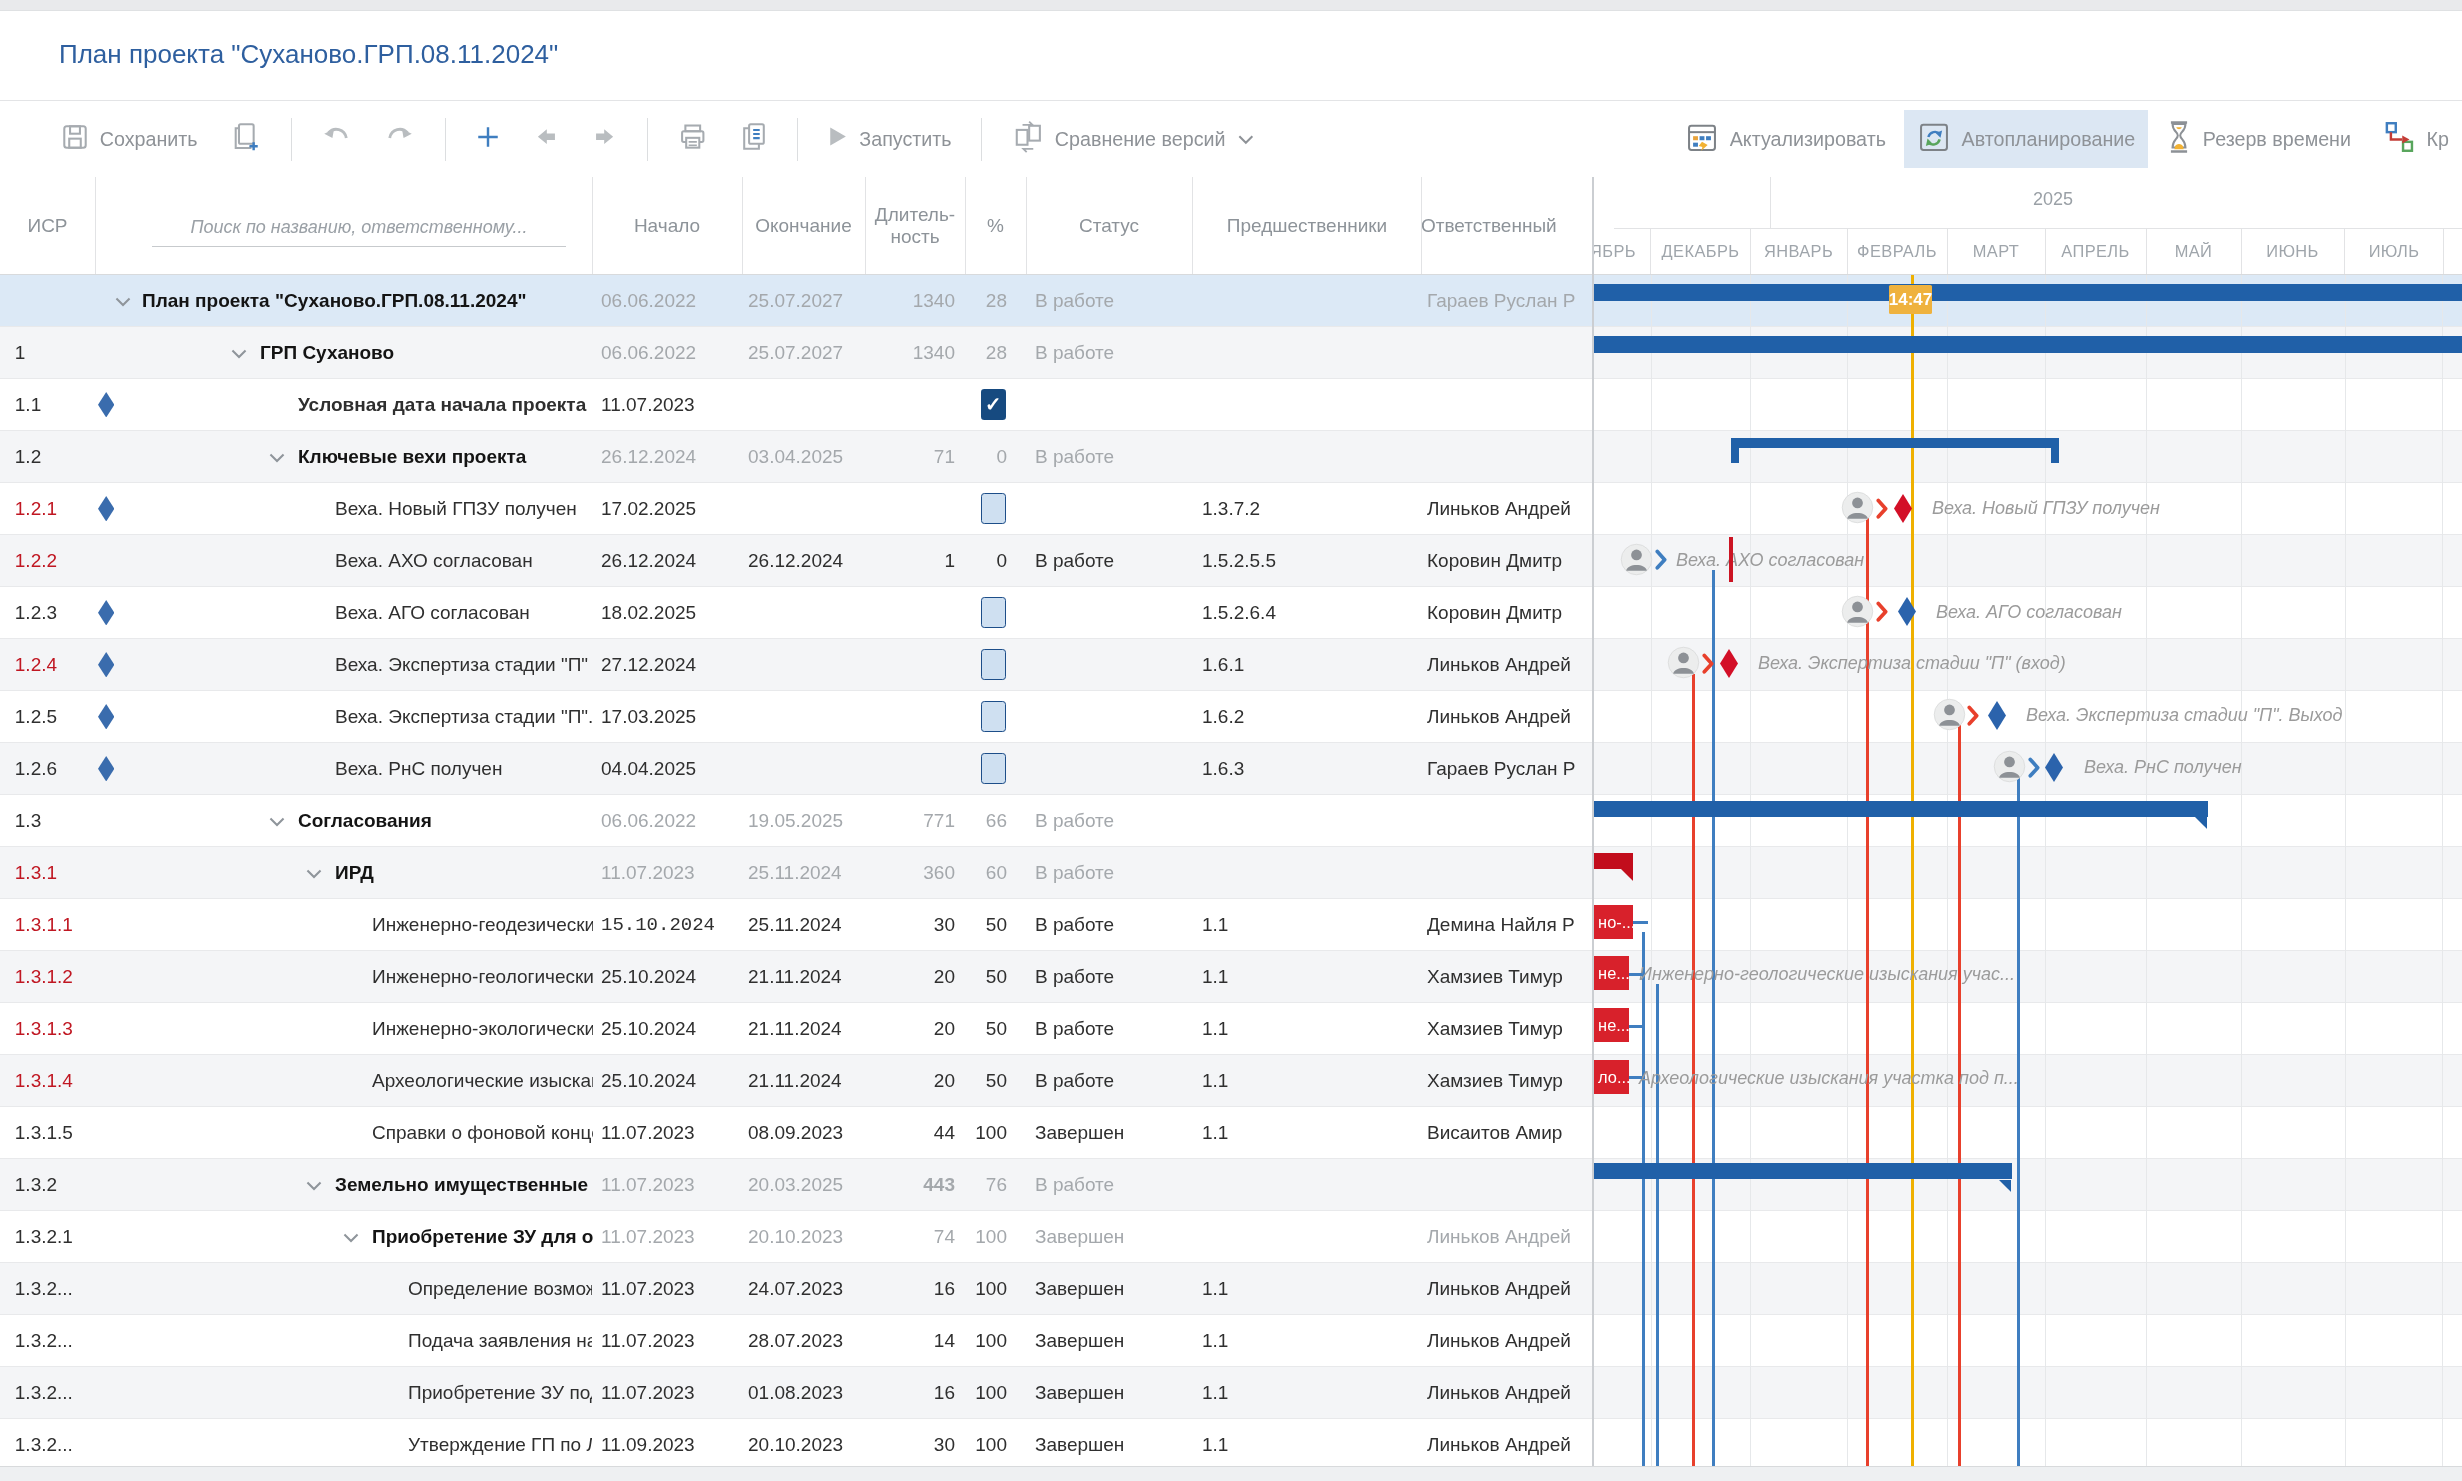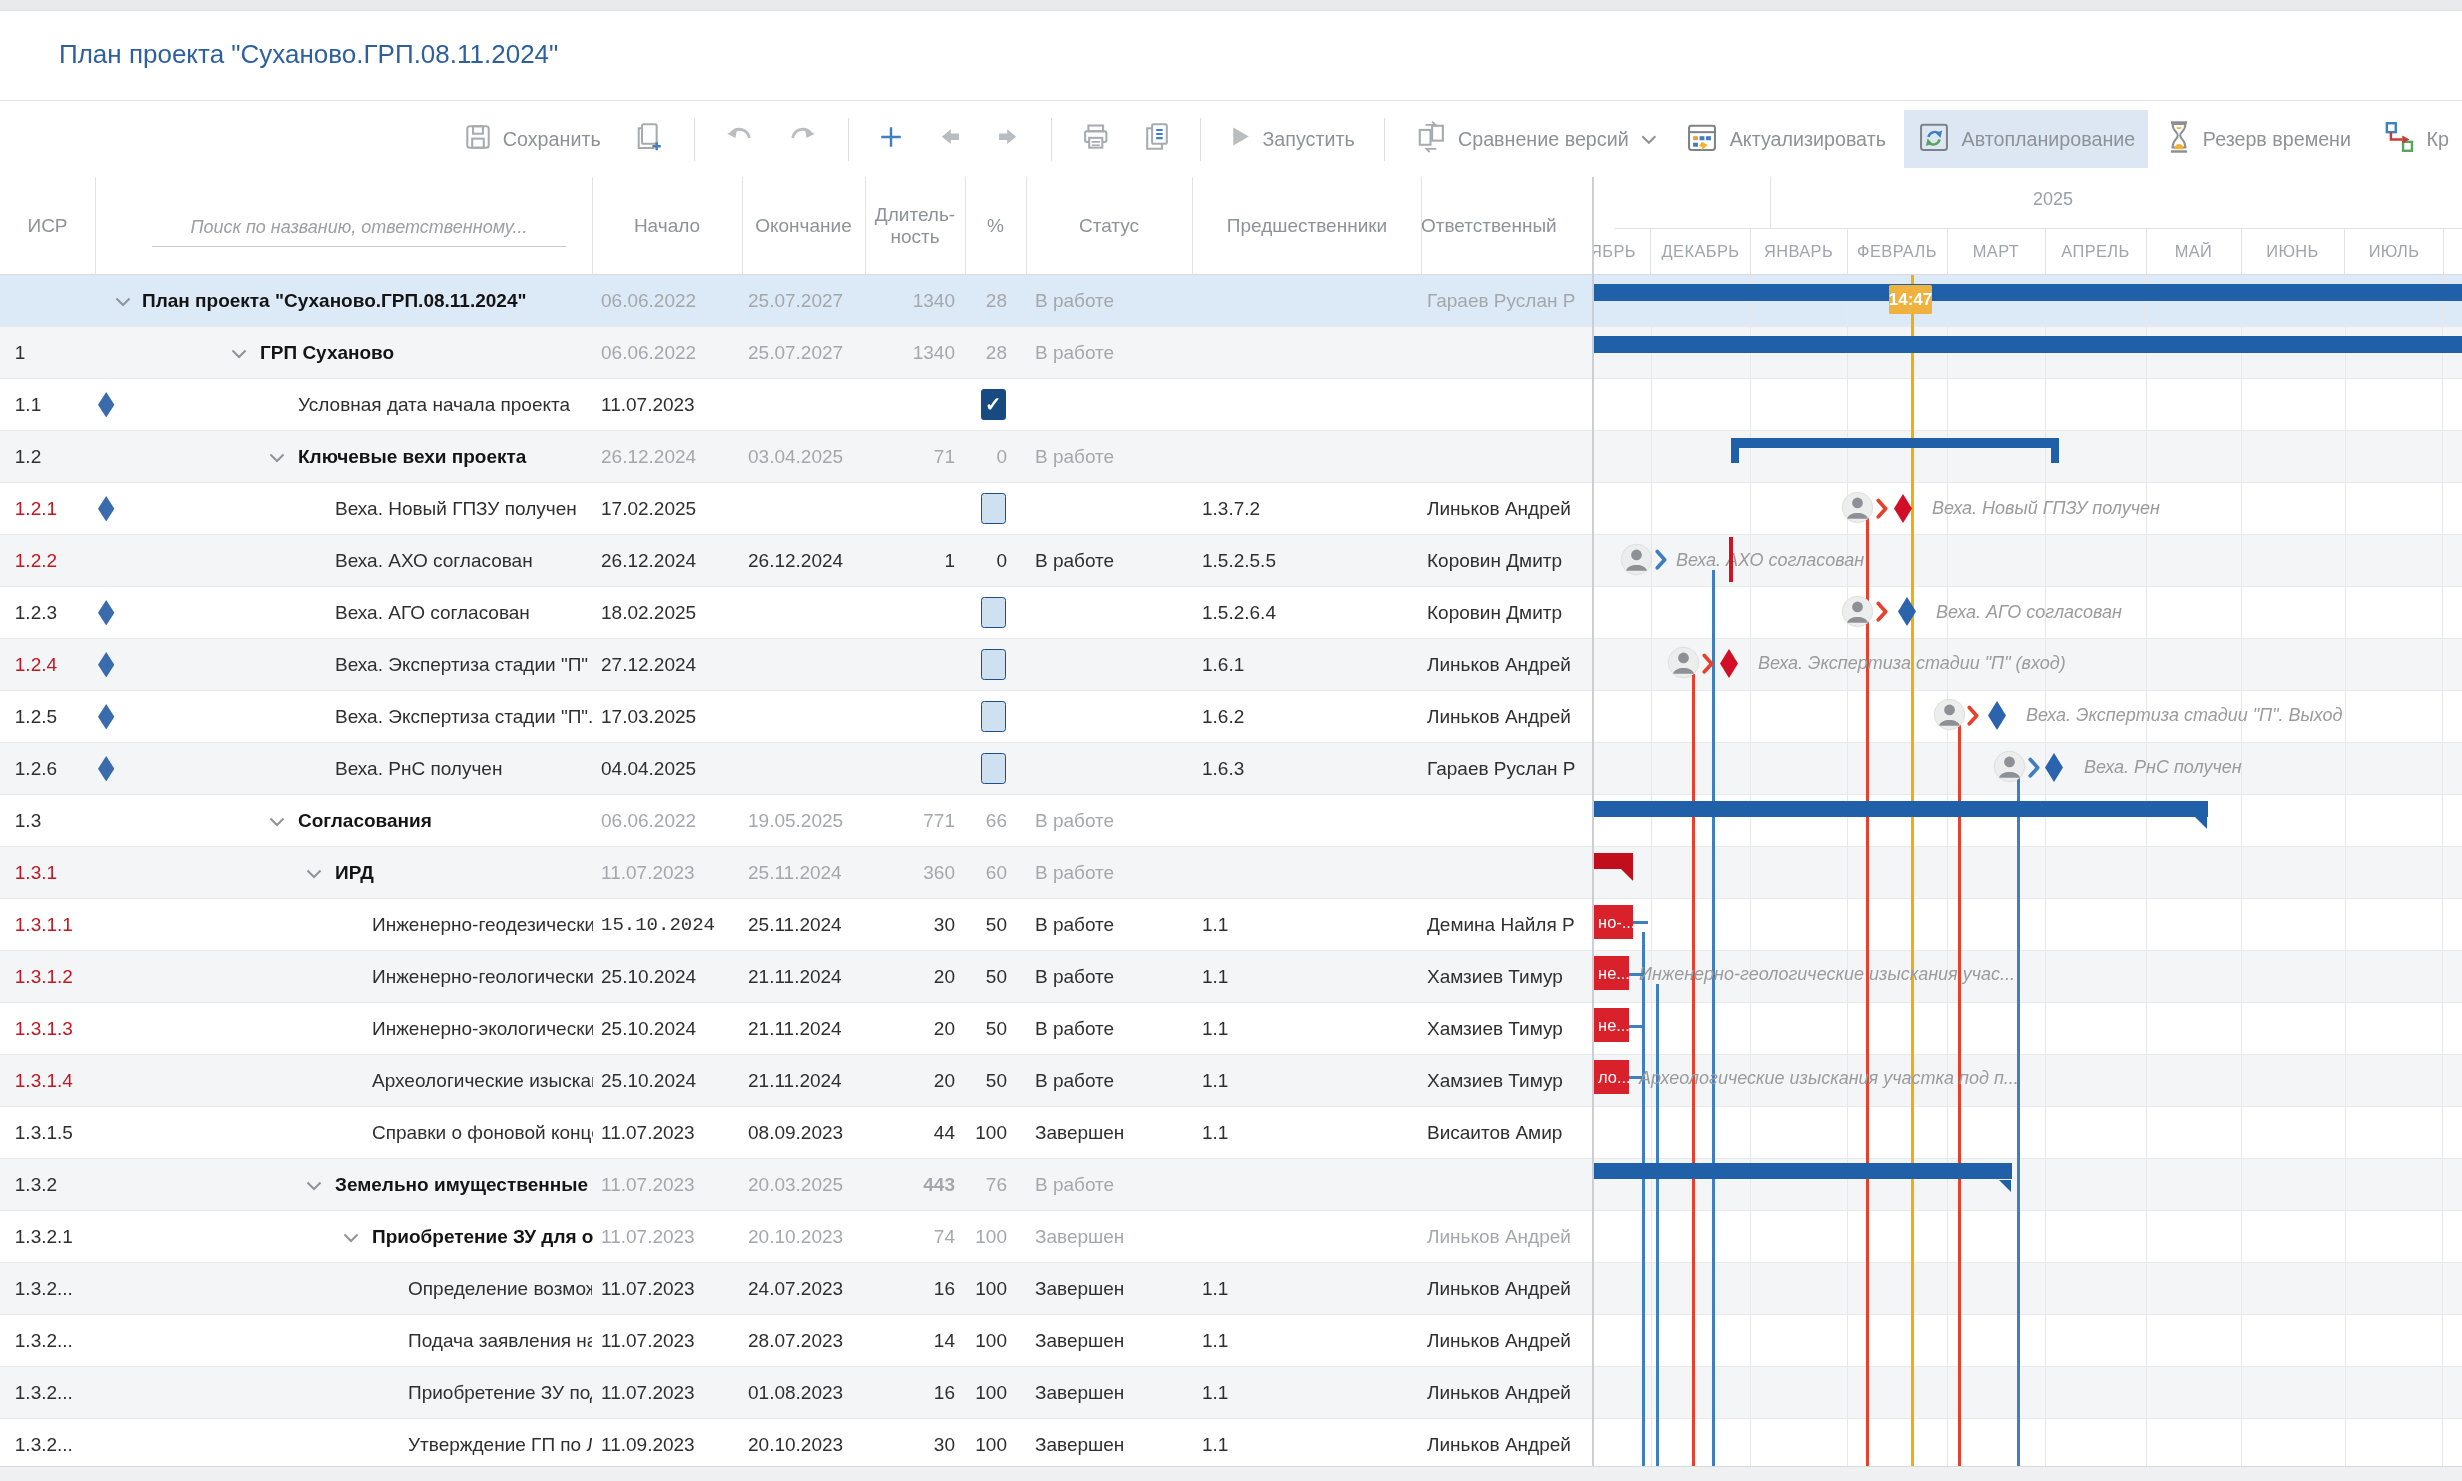--- a/index.html
+++ b/index.html
@@ -5,21 +5,21 @@
   html,body{margin:0;padding:0;background:#fff;}
   #app{position:relative;width:2462px;height:1481px;overflow:hidden;background:#fff;
        font-family:"Liberation Sans",sans-serif;}
   
   .topstrip{position:absolute;left:0;top:0;width:100%;height:9.8px;background:#e9eaec;border-bottom:0.8px solid #dfe1e3;}
   .titlebar{position:absolute;left:0;top:10.7px;width:100%;height:89px;background:#fff;}
   .page-title{position:absolute;left:59px;top:28px;font-size:26px;color:#2e5f9f;}
   
   .toolbar{position:absolute;left:0;top:100px;width:100%;height:76px;background:#fff;
            border-top:0.8px solid #e3e4e6;border-bottom:0.8px solid #e3e4e6;
-           display:flex;align-items:center;justify-content:flex-end;}
+           display:flex;align-items:center;justify-content:space-between;}
   .tb-left,.tb-right{display:flex;align-items:center;height:100%;}
   .tb-left{padding-left:48px;gap:6.6px;}
   .tb-right{gap:4.9px;}
   .tbtn{display:flex;align-items:center;gap:10.7px;color:#8e9297;font-size:19.7px;padding:9.8px 13px;white-space:nowrap;}
   .tbtn.active{background:#dce7f3;}
   .tbtn svg{flex:0 0 auto;}
   .tb-div{width:0.8px;height:43px;background:#dcdee0;margin:0 9.8px;}
   .clip-label{max-width:48px;overflow:hidden;}
   
   .thead{position:absolute;left:0;top:177px;width:100%;height:97px;background:#fff;border-bottom:1.6px solid #d8dadc;}
@@ -281,21 +281,21 @@
         <div class="cell  muted" style="left: 748px; width: 113px;">25.07.2027</div>
         <div class="cell num muted" style="left: 869px; width: 86px;">1340</div>
         <div class="cell num muted" style="left: 968px; width: 39px;">28</div>
         <div class="cell muted" style="left: 1035px; width: 152px;">В работе</div>
         <div class="cell  muted" style="left: 1202px; width: 209px;"></div>
         <div class="cell  muted" style="left: 1427px; width: 164px;"></div>
       </div>
       <div class="row">
         <div class="cell muted2" style="left: 14.8px; width: 78px;">1.1</div>
         <span class="diamond-ico"></span>
-        <div class="cell " style="left: 298px; width: 294px;">Условная дата начала проекта</div>
+        <div class="cell " style="left: 298px; width: 294px; font-weight: bold;">Условная дата начала проекта</div>
         <div class="cell " style="left: 601px; width: 135px;">11.07.2023</div>
         <div class="cell " style="left: 748px; width: 113px;"></div>
         <div class="cell num" style="left: 869px; width: 86px;"></div>
         <div class="cb on">✓</div>
         <div class="cell " style="left: 1035px; width: 152px;"></div>
         <div class="cell " style="left: 1202px; width: 209px;"></div>
         <div class="cell " style="left: 1427px; width: 164px;"></div>
       </div>
       <div class="row alt">
         <div class="cell muted2" style="left: 14.8px; width: 78px;">1.2</div>

